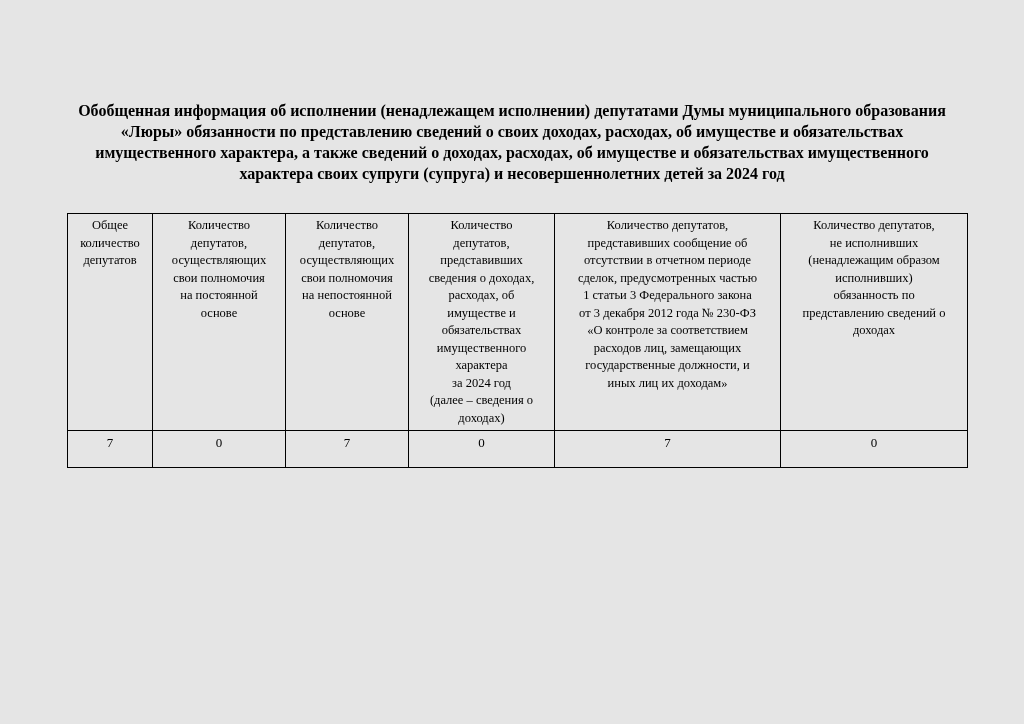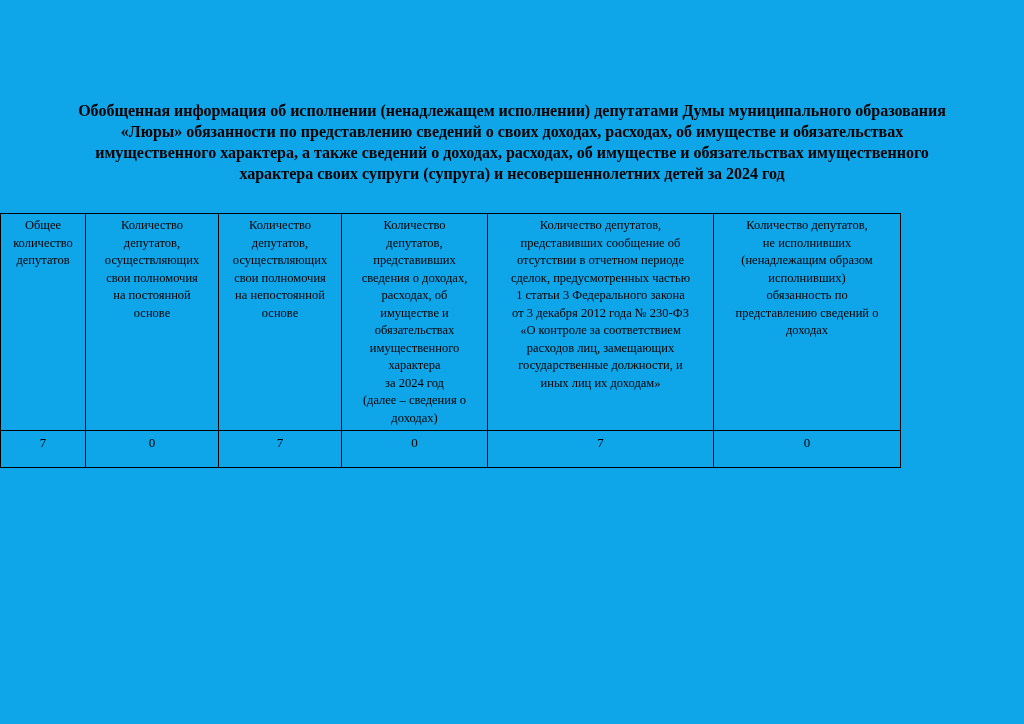--- a/index.html
+++ b/index.html
@@ -8,35 +8,36 @@
     background: #ffffff;
     width: 1024px;
     height: 724px;
     overflow: hidden;
     font-family: "Liberation Serif", "DejaVu Serif", serif;
     color: #000000;
   }
   .page {
     width: 1024px;
     height: 724px;
-    background: #0ea5e9;
+    background: #e5e5e5;
     box-sizing: border-box;
     padding-top: 100px;
   }
   .doc-title {
     margin: 0 70px 0 70px;
     text-align: center;
     font-weight: bold;
     font-size: 16px;
     line-height: 21px;
     color: #000000;
   }
   table.report {
     border-collapse: collapse;
     table-layout: fixed;
+    margin-left: 67px;
     margin-top: 29px;
     width: 900px;
   }
   table.report th,
   table.report td {
     border: 1px solid #000000;
     vertical-align: top;
     text-align: center;
     font-weight: normal;
     padding: 3px 4px;

